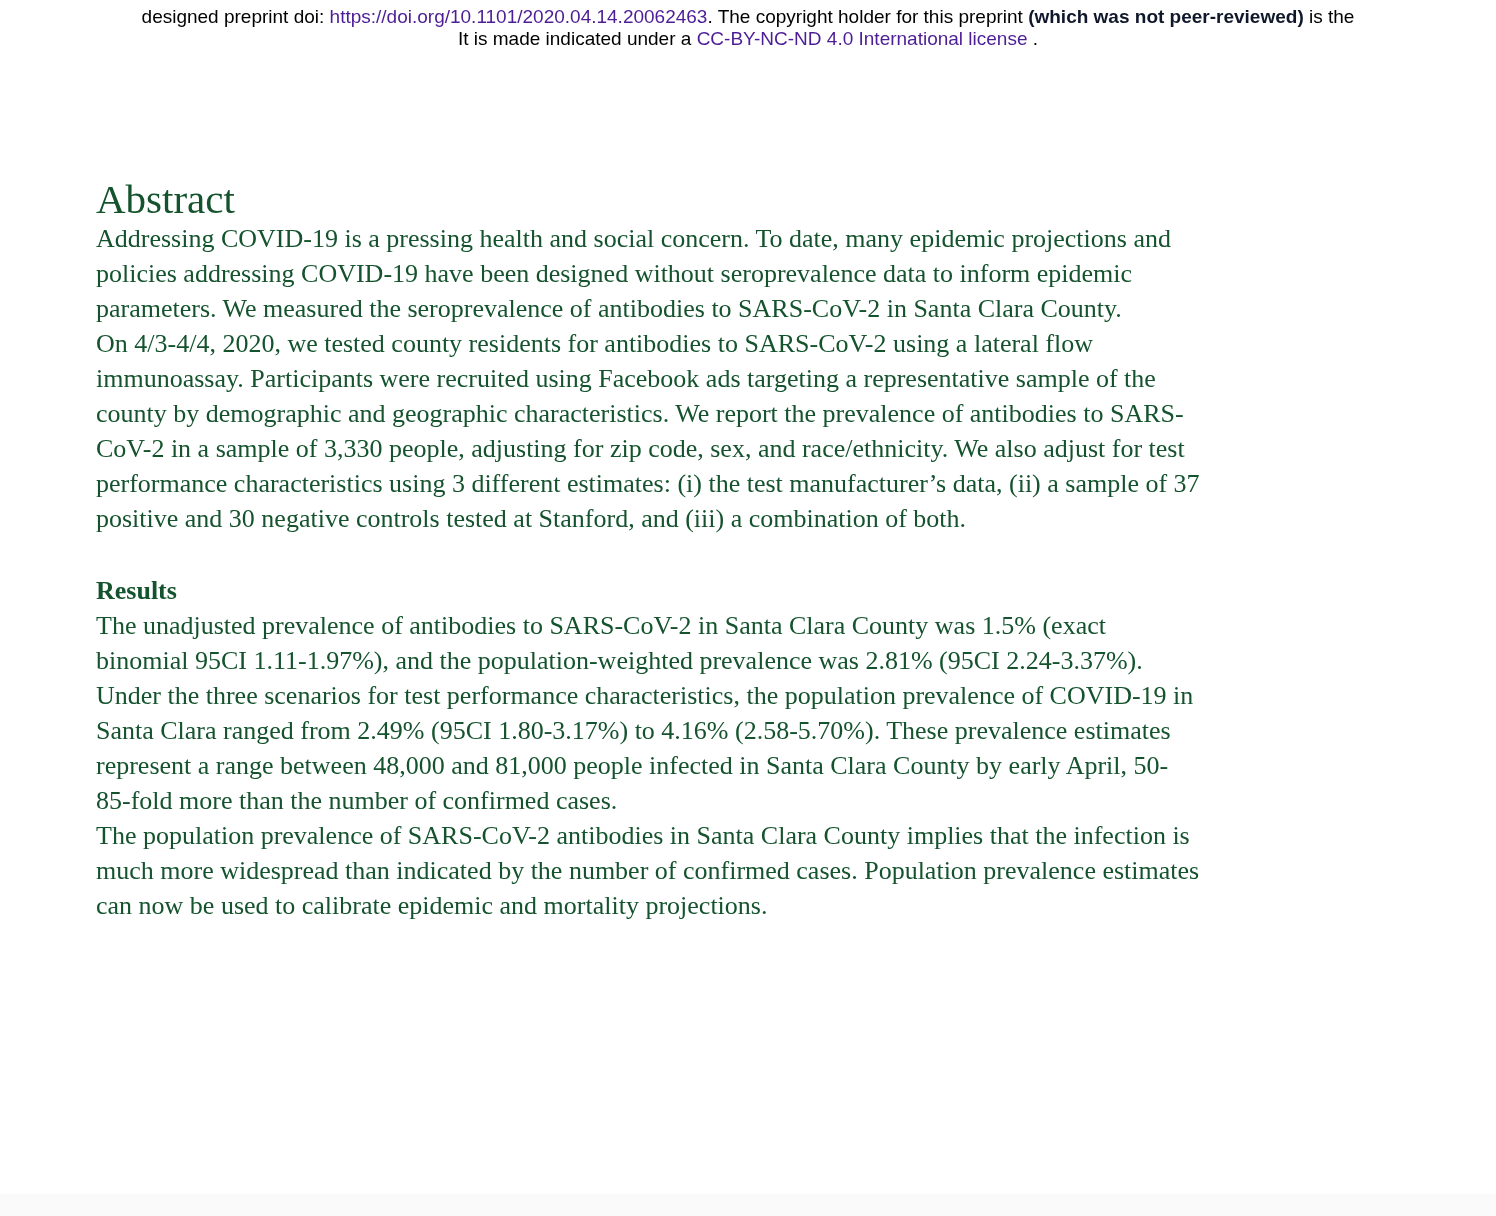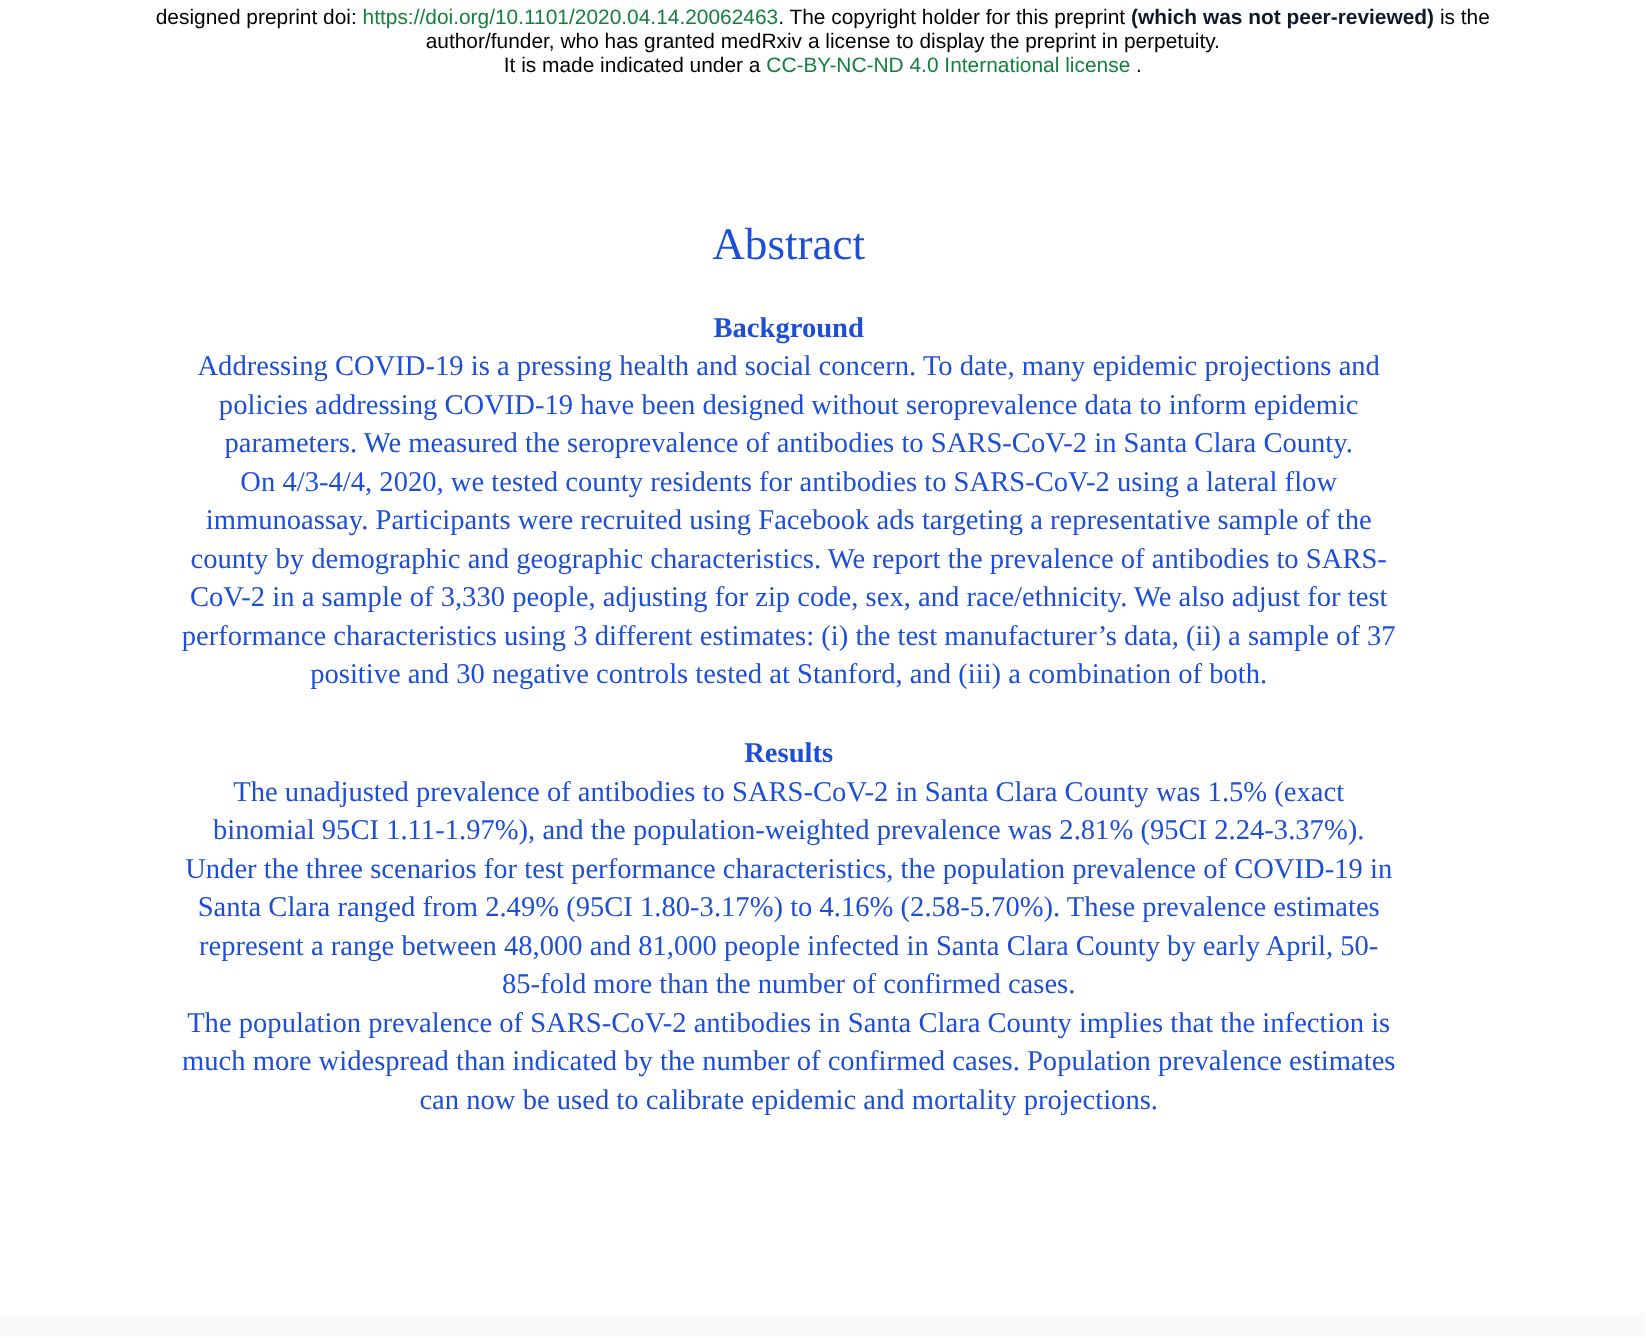--- a/index.html
+++ b/index.html
@@ -18,38 +18,37 @@
   
   .banner {
     padding-top: 6px;
     text-align: center;
     font-family: "Liberation Sans", sans-serif;
     font-size: 19px;
     line-height: 21.5px;
     color: #000000;
   }
   .banner .link {
-    color: #15803d;
+    color: #4c1d95;
     text-decoration: none;
     cursor: pointer;
   }
   .banner .bold-link {
     color: #0f172a;
     font-weight: bold;
   }
 
   
   .abstract {
-    margin-left: 57px;
+    margin-left: 96px;
     width: 1320px;
     font-family: "Liberation Serif", serif;
     font-size: 26px;
     line-height: 35px;
-    color: #1d4ed8;
-    text-align: center;
+    color: #14532d;
   }
   .abstract h1 {
     font-family: "Liberation Serif", serif;
     font-weight: normal;
     font-size: 41px;
     line-height: 44px;
     margin: 128px 0 0 0;
   }
   .abstract h2 {
     font-size: 26px;
@@ -70,29 +69,27 @@
     width: 100%;
     height: 22px;
     background: #fafafa;
   }
 </style>
 </head>
 <body>
 
 <header class="banner">
   <div class="banner-line"><span>designed preprint doi: </span><a class="link" href="#">https://doi.org/10.1101/2020.04.14.20062463</a><span>. The copyright holder for this preprint </span><span class="bold-link">(which was not peer-reviewed)</span><span> is the</span></div>
-  <div class="banner-line">author/funder, who has granted medRxiv a license to display the preprint in perpetuity.</div>
   <div class="banner-line"><span>It is made indicated under a </span><a class="link" href="#">CC-BY-NC-ND 4.0 International license</a><span> .</span></div>
 </header>
 
 <main class="abstract">
   <h1>Abstract</h1>
 
   <section>
-    <h2>Background</h2>
     <p>Addressing COVID-19 is a pressing health and social concern. To date, many epidemic projections and
 policies addressing COVID-19 have been designed without seroprevalence data to inform epidemic
 parameters. We measured the seroprevalence of antibodies to SARS-CoV-2 in Santa Clara County.</p>
   </section>
 
   <section>
     <p>On 4/3-4/4, 2020, we tested county residents for antibodies to SARS-CoV-2 using a lateral flow
 immunoassay. Participants were recruited using Facebook ads targeting a representative sample of the
 county by demographic and geographic characteristics. We report the prevalence of antibodies to SARS-
 CoV-2 in a sample of 3,330 people, adjusting for zip code, sex, and race/ethnicity. We also adjust for test

